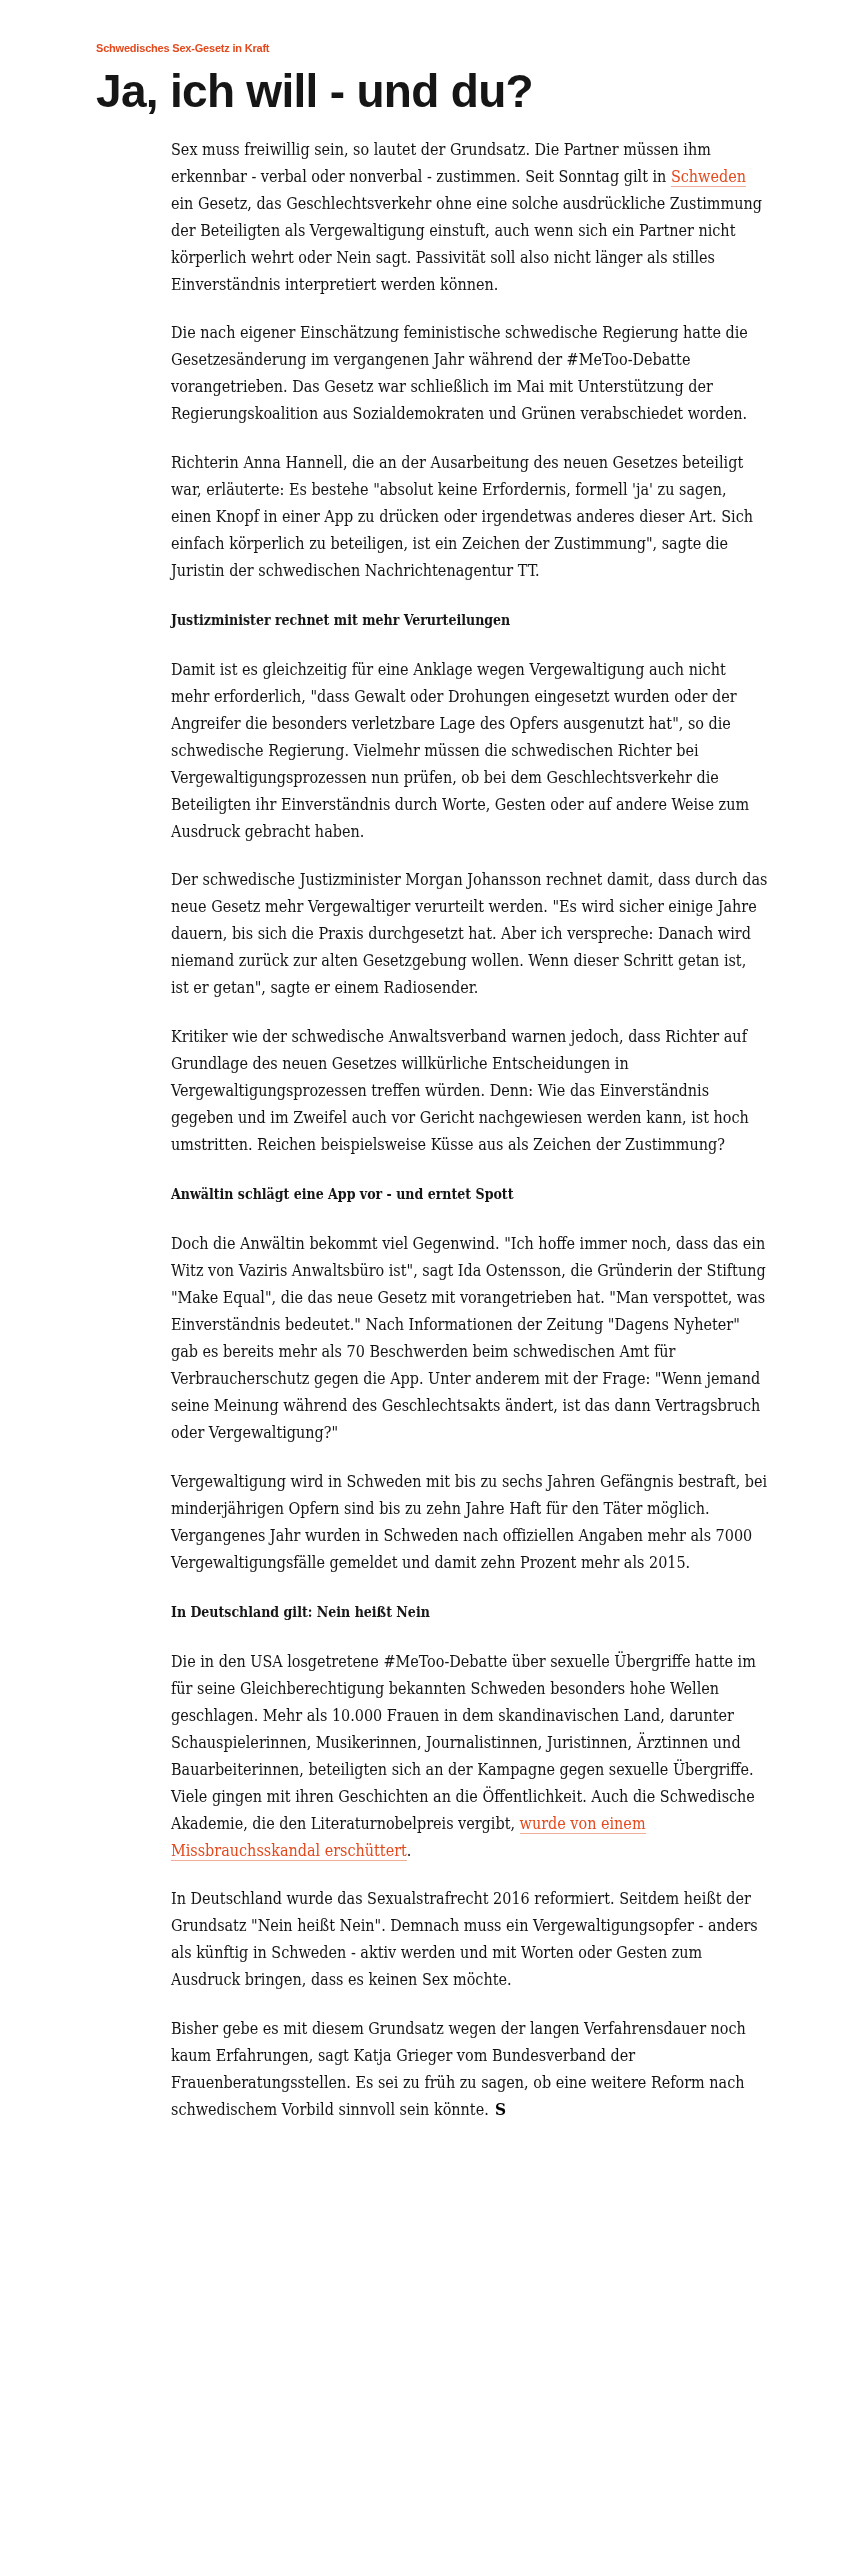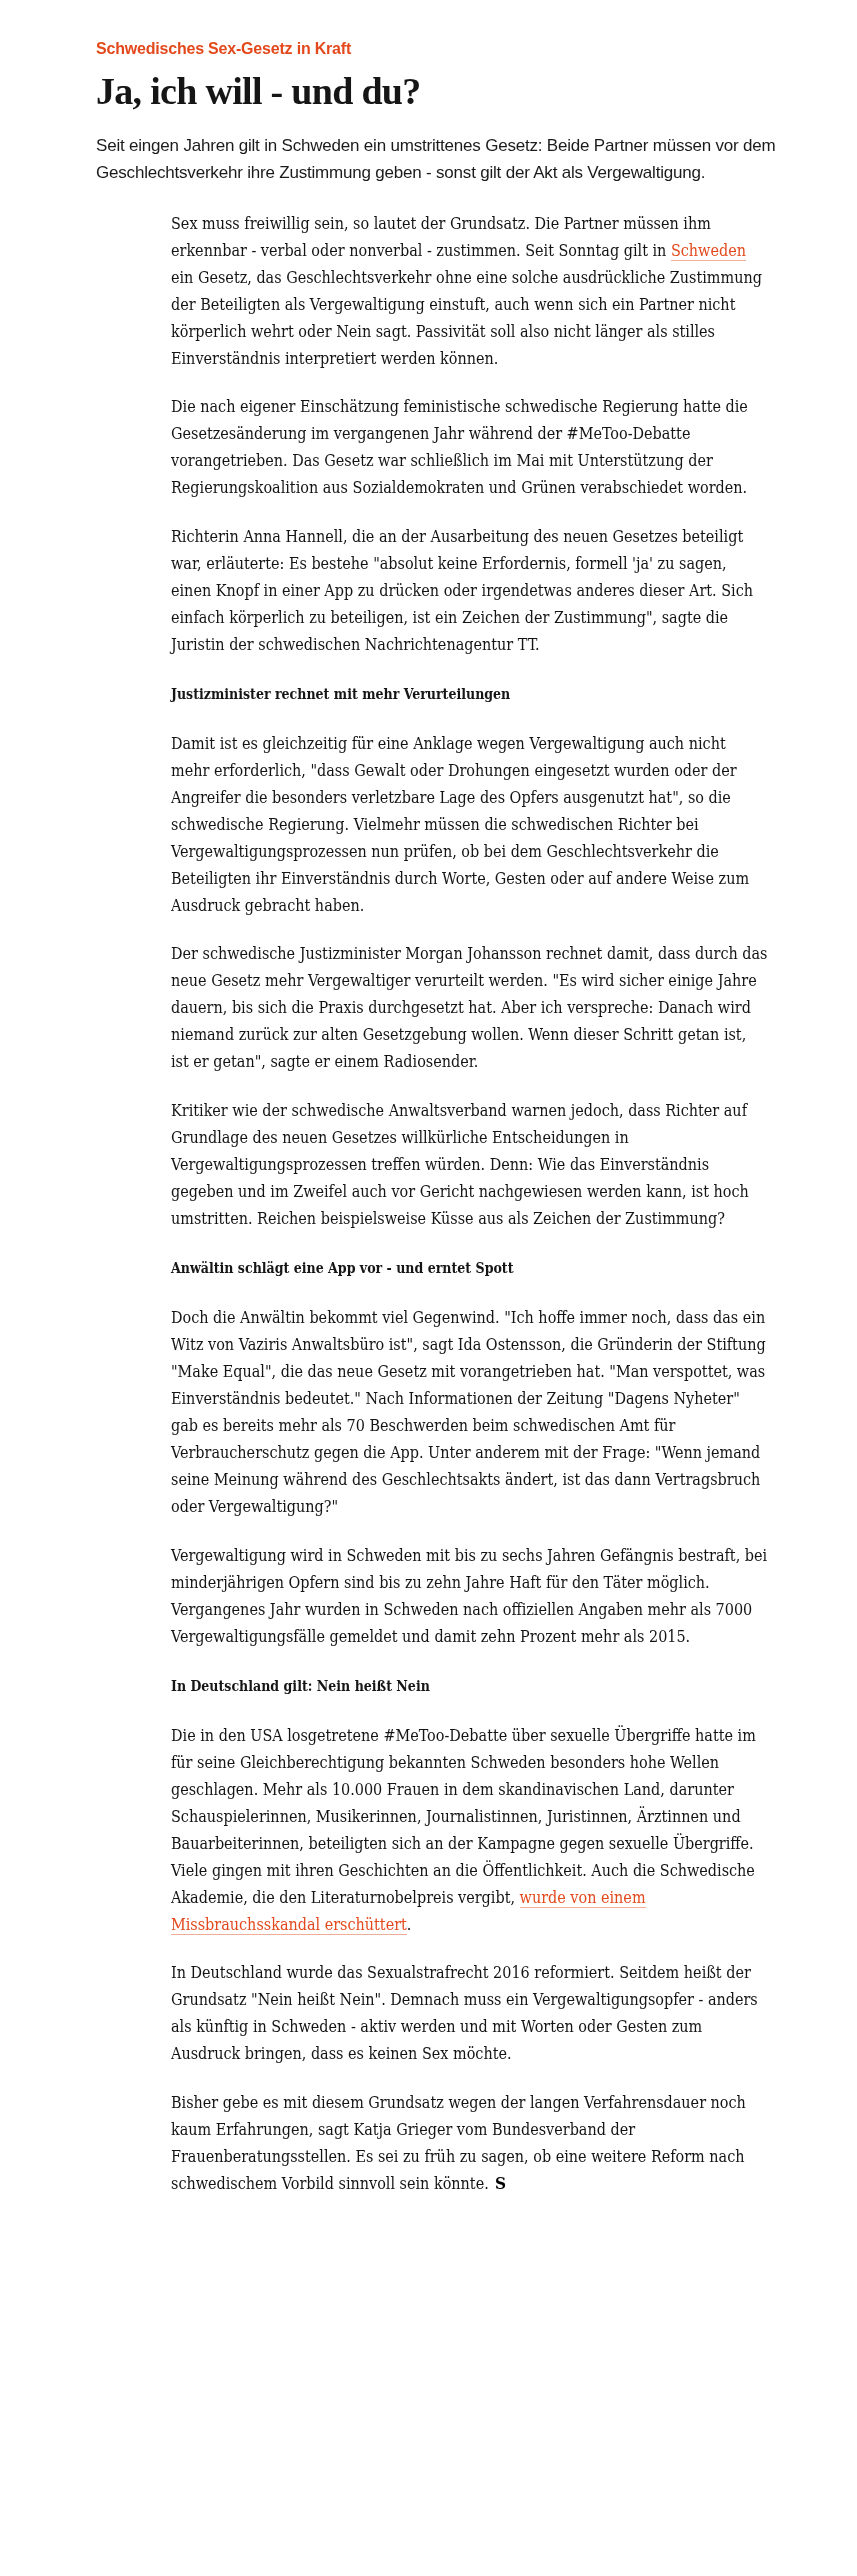--- a/index.html
+++ b/index.html
@@ -10,31 +10,31 @@
     color: #1b1b1b;
     -webkit-font-smoothing: antialiased;
   }
   main[data-name="article"] {
     padding: 39px 0 27px 96px;
     width: 703px;
   }
   .kicker {
     font-family: "Liberation Sans", sans-serif;
     font-weight: bold;
-    font-size: 16px;
+    font-size: 11px;
     line-height: 19px;
     letter-spacing: -0.2px;
     color: var(--accent, #e3491c);
     margin: 0;
   }
   h1.title {
-    font-family: Liberation Serif, serif;
+    font-family: Liberation Sans, sans-serif;
     font-stretch: condensed;
     font-weight: bold;
-    font-size: 38px;
+    font-size: 46px;
     line-height: 41px;
     letter-spacing: -0.7px;
     color: #161616;
     margin: 12.6px 0 0 0;
   }
   p.intro {
     font-family: "Liberation Sans", sans-serif;
     font-weight: normal;
     font-size: 17px;
     line-height: 27px;
@@ -86,21 +86,20 @@
     margin: 9px 0 0 0;
   }
 </style>
 </head>
 <body>
 
 <main data-name="article">
   <header data-name="article-header">
     <p class="kicker" data-name="article-kicker">Schwedisches Sex-Gesetz in Kraft</p>
     <h1 class="title" data-name="article-title">Ja, ich will - und du?</h1>
-    <p class="intro" data-name="article-intro">Seit eingen Jahren gilt in Schweden ein umstrittenes Gesetz: Beide Partner müssen vor dem Geschlechtsverkehr ihre Zustimmung geben - sonst gilt der Akt als Vergewaltigung.</p>
   </header>
   <div class="article-col" data-name="article-column">
     <section data-name="article-body">
         <p data-name="article-paragraph">Sex muss freiwillig sein, so lautet der Grundsatz. Die Partner müssen ihm erkennbar - verbal oder nonverbal - zustimmen. Seit Sonntag gilt in <a class="inline-link" href="#" data-name="inline-link">Schweden</a> ein Gesetz, das Geschlechtsverkehr ohne eine solche ausdrückliche Zustimmung der Beteiligten als Vergewaltigung einstuft, auch wenn sich ein Partner nicht körperlich wehrt oder Nein sagt. Passivität soll also nicht länger als stilles Einverständnis interpretiert werden können.</p>
         <p data-name="article-paragraph">Die nach eigener Einschätzung feministische schwedische Regierung hatte die Gesetzesänderung im vergangenen Jahr während der #MeToo-Debatte vorangetrieben. Das Gesetz war schließlich im Mai mit Unterstützung der Regierungskoalition aus Sozialdemokraten und Grünen verabschiedet worden.</p>
         <p data-name="article-paragraph">Richterin Anna Hannell, die an der Ausarbeitung des neuen Gesetzes beteiligt war, erläuterte: Es bestehe "absolut keine Erfordernis, formell 'ja' zu sagen, einen Knopf in einer App zu drücken oder irgendetwas anderes dieser Art. Sich einfach körperlich zu beteiligen, ist ein Zeichen der Zustimmung", sagte die Juristin der schwedischen Nachrichtenagentur TT.</p>
         <h2 data-name="section-heading">Justizminister rechnet mit mehr Verurteilungen</h2>
         <p data-name="article-paragraph">Damit ist es gleichzeitig für eine Anklage wegen Vergewaltigung auch nicht mehr erforderlich, "dass Gewalt oder Drohungen eingesetzt wurden oder der Angreifer die besonders verletzbare Lage des Opfers ausgenutzt hat", so die schwedische Regierung. Vielmehr müssen die schwedischen Richter bei Vergewaltigungsprozessen nun prüfen, ob bei dem Geschlechtsverkehr die Beteiligten ihr Einverständnis durch Worte, Gesten oder auf andere Weise zum Ausdruck gebracht haben.</p>
         <p data-name="article-paragraph">Der schwedische Justizminister Morgan Johansson rechnet damit, dass durch das neue Gesetz mehr Vergewaltiger verurteilt werden. "Es wird sicher einige Jahre dauern, bis sich die Praxis durchgesetzt hat. Aber ich verspreche: Danach wird niemand zurück zur alten Gesetzgebung wollen. Wenn dieser Schritt getan ist, ist er getan", sagte er einem Radiosender.</p>
         <p data-name="article-paragraph">Kritiker wie der schwedische Anwaltsverband warnen jedoch, dass Richter auf Grundlage des neuen Gesetzes willkürliche Entscheidungen in Vergewaltigungsprozessen treffen würden. Denn: Wie das Einverständnis gegeben und im Zweifel auch vor Gericht nachgewiesen werden kann, ist hoch umstritten. Reichen beispielsweise Küsse aus als Zeichen der Zustimmung?</p>

